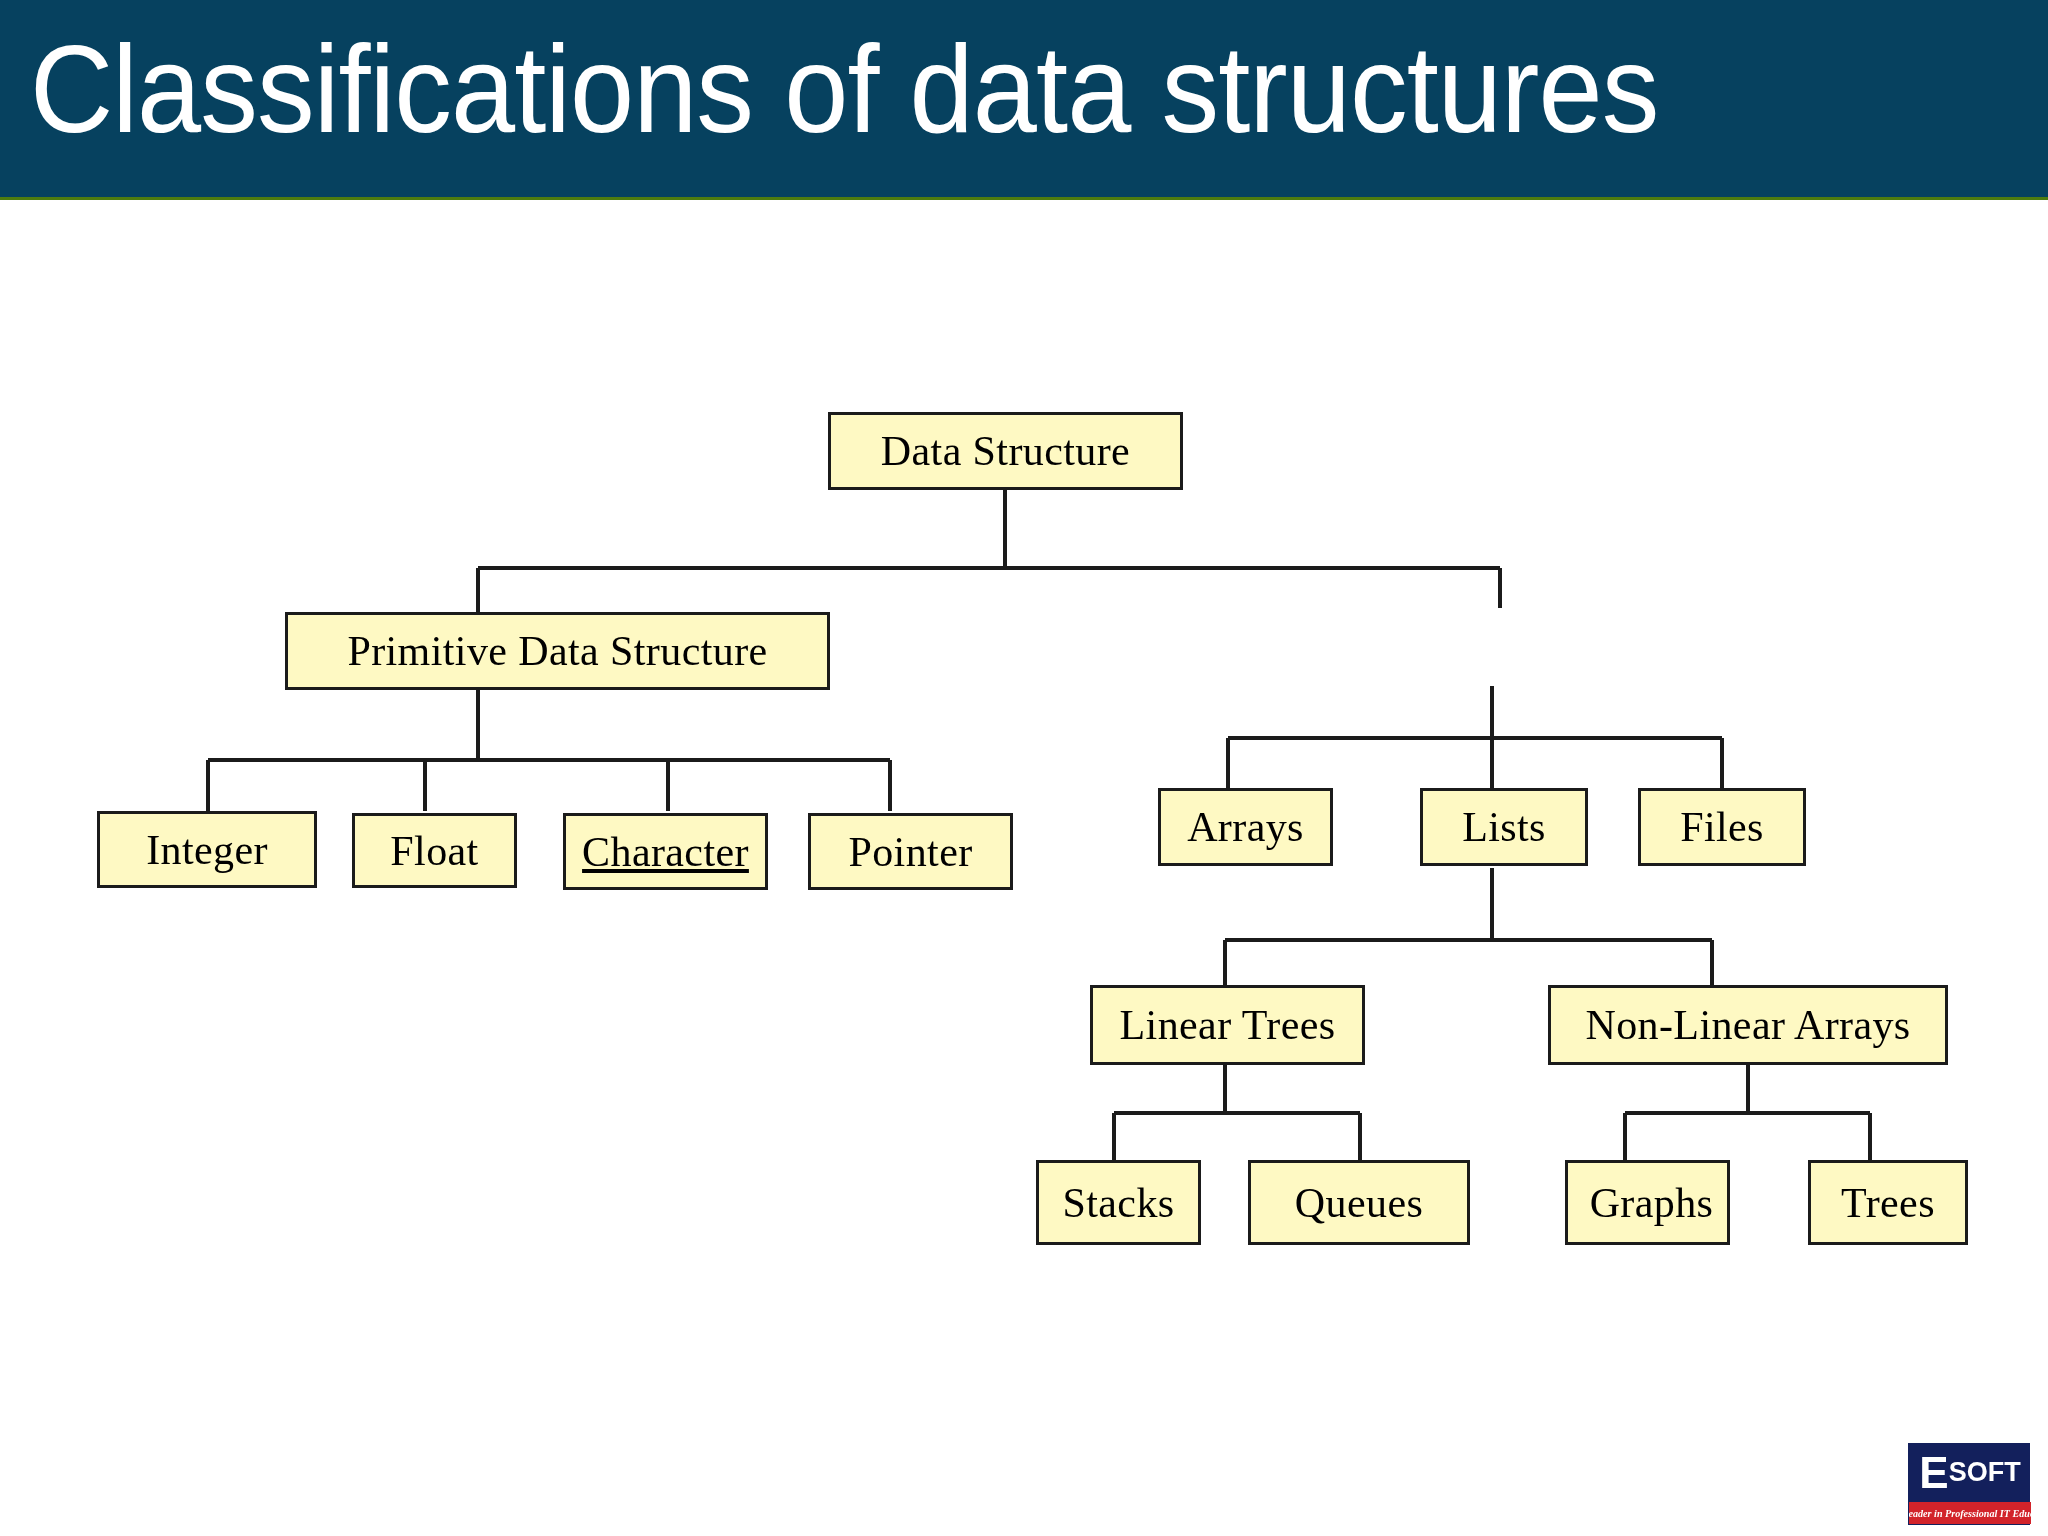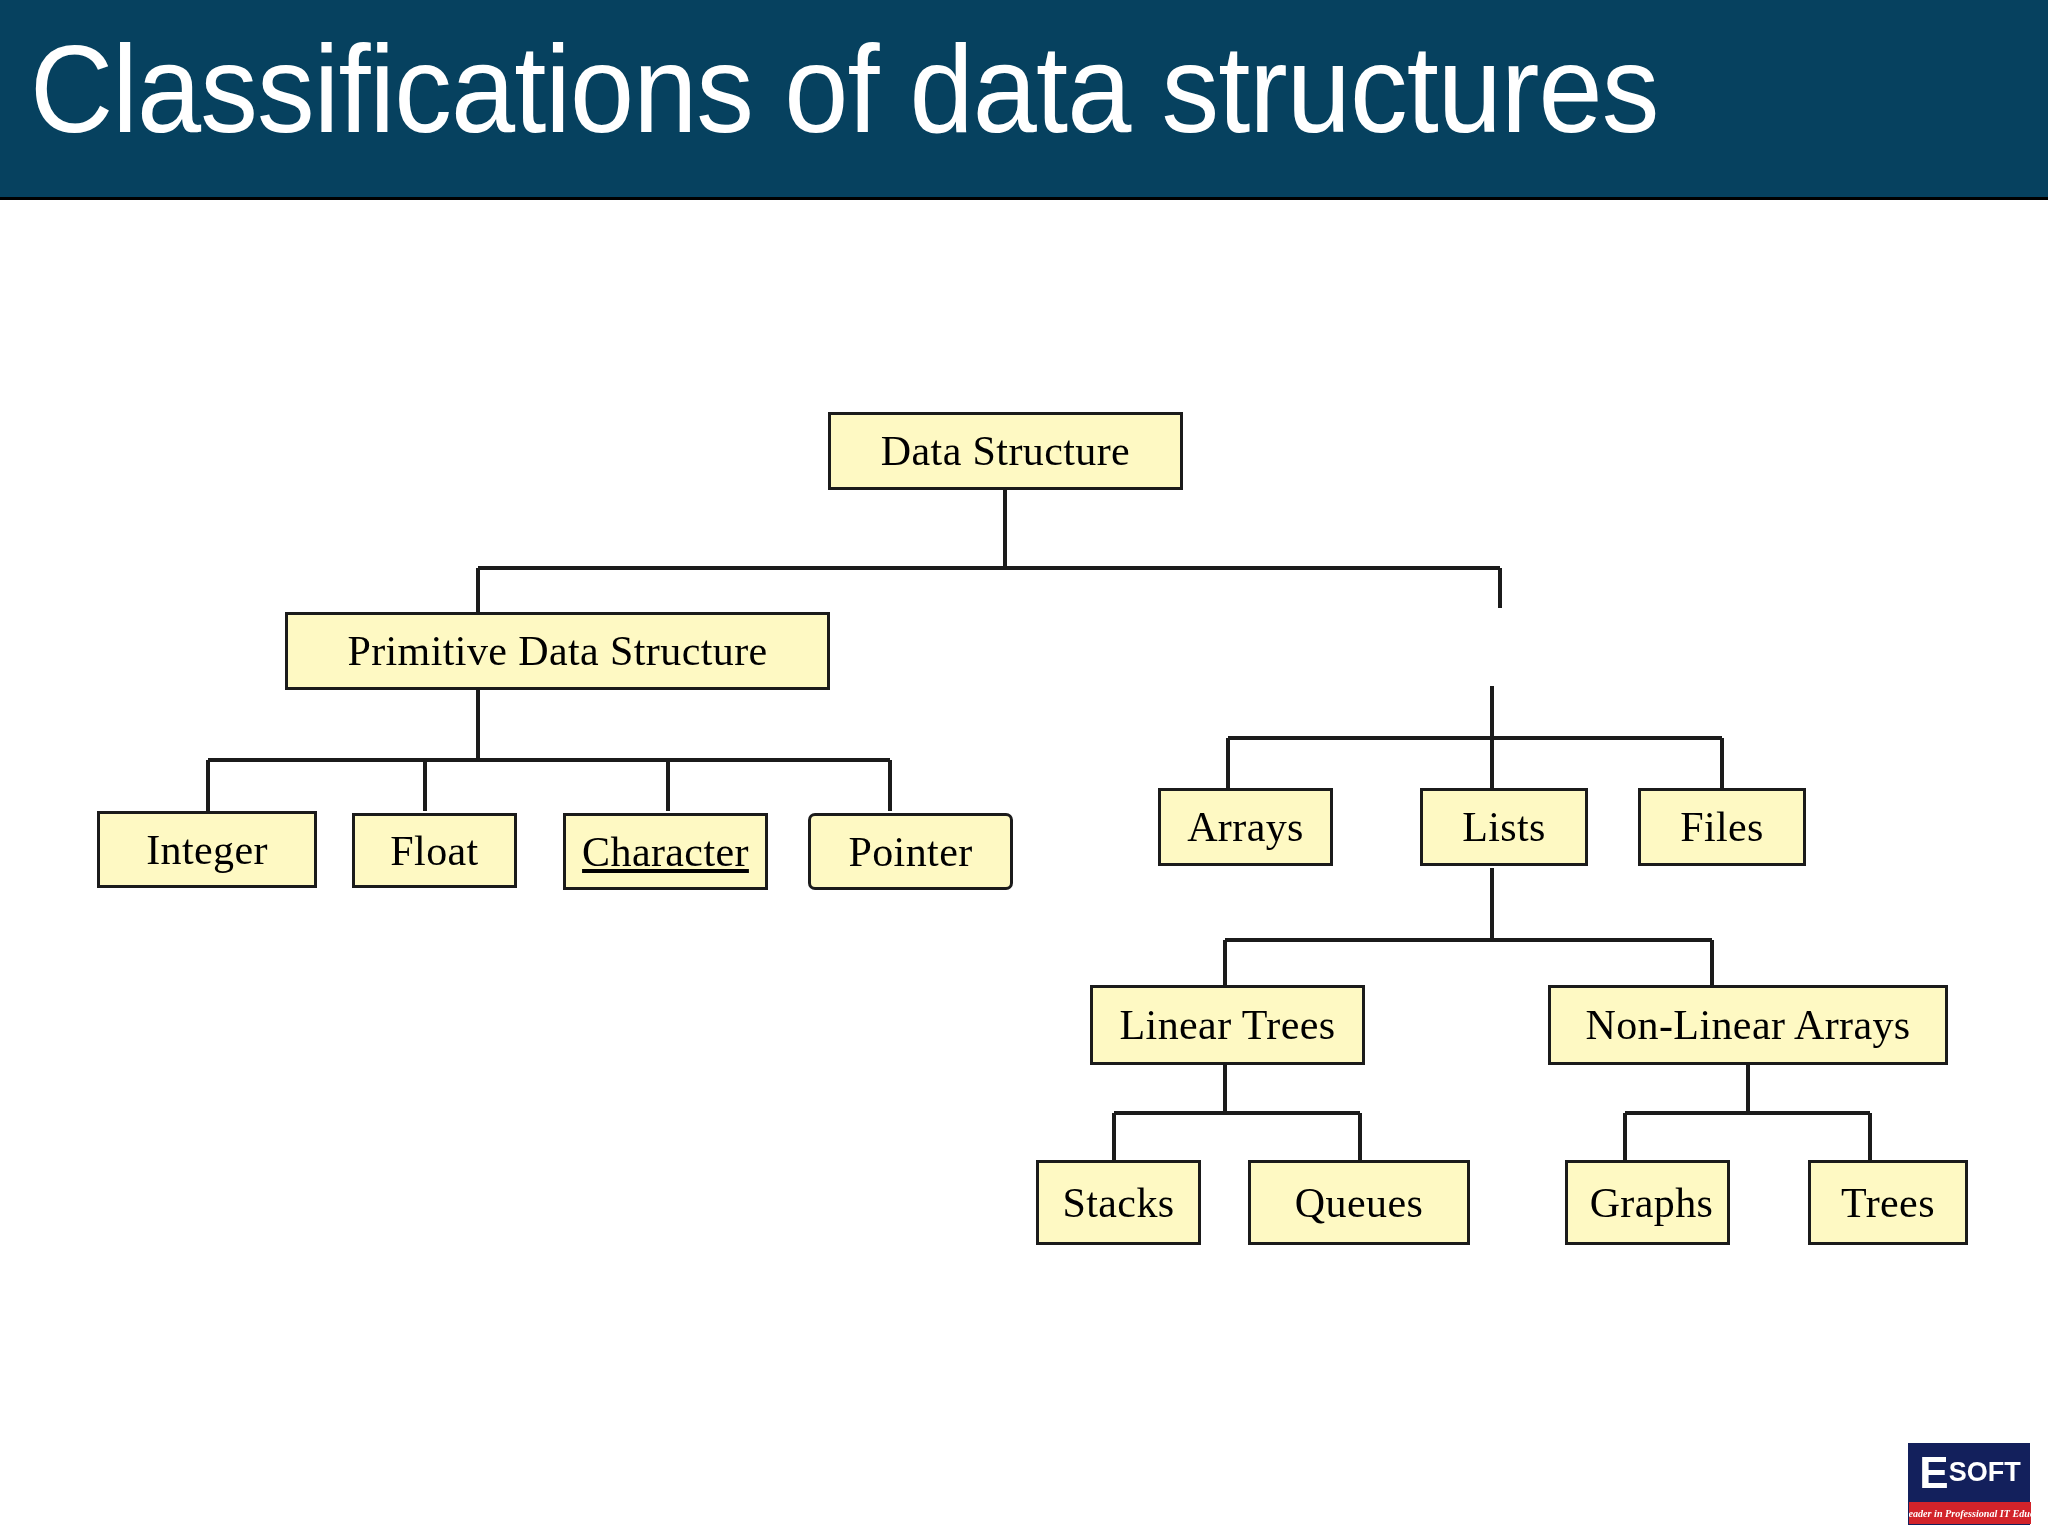--- a/index.html
+++ b/index.html
@@ -16,21 +16,21 @@
   }
 
   
   #slide-header {
     position: absolute;
     left: 0;
     top: 0;
     width: 2048px;
     height: 200px;
     background: #06415f;
-    border-bottom: 3px solid #000000;
+    border-bottom: 3px solid #4d7c0f;
     box-sizing: border-box;
   }
   #slide-title {
     position: absolute;
     left: 30px;
     top: 14px;
     color: #ffffff;
     font-family: "Liberation Sans", sans-serif;
     font-size: 124px;
     font-weight: 400;
@@ -194,21 +194,21 @@
 
   <div class="node" style="left:285px; top:412px; width:545px; height:78px;">Primitive Data Structure</div>
 
 
   <div class="node" style="left:97px; top:611px; width:220px; height:77px;">Integer</div>
 
   <div class="node" style="left:352px; top:613px; width:165px; height:75px;">Float</div>
 
   <div class="node" style="left:563px; top:613px; width:205px; height:77px;text-decoration:underline;">Character</div>
 
-  <div class="node" style="left:808px; top:613px; width:205px; height:77px;border-radius:7px;">Pointer</div>
+  <div class="node" style="left:808px; top:613px; width:205px; height:77px;">Pointer</div>
 
   <div class="node" style="left:1158px; top:588px; width:175px; height:78px;">Arrays</div>
 
   <div class="node" style="left:1420px; top:588px; width:168px; height:78px;">Lists</div>
 
   <div class="node" style="left:1638px; top:588px; width:168px; height:78px;">Files</div>
 
   <div class="node" style="left:1090px; top:785px; width:275px; height:80px;">Linear Trees</div>
 
   <div class="node" style="left:1548px; top:785px; width:400px; height:80px;">Non-Linear Arrays</div>

